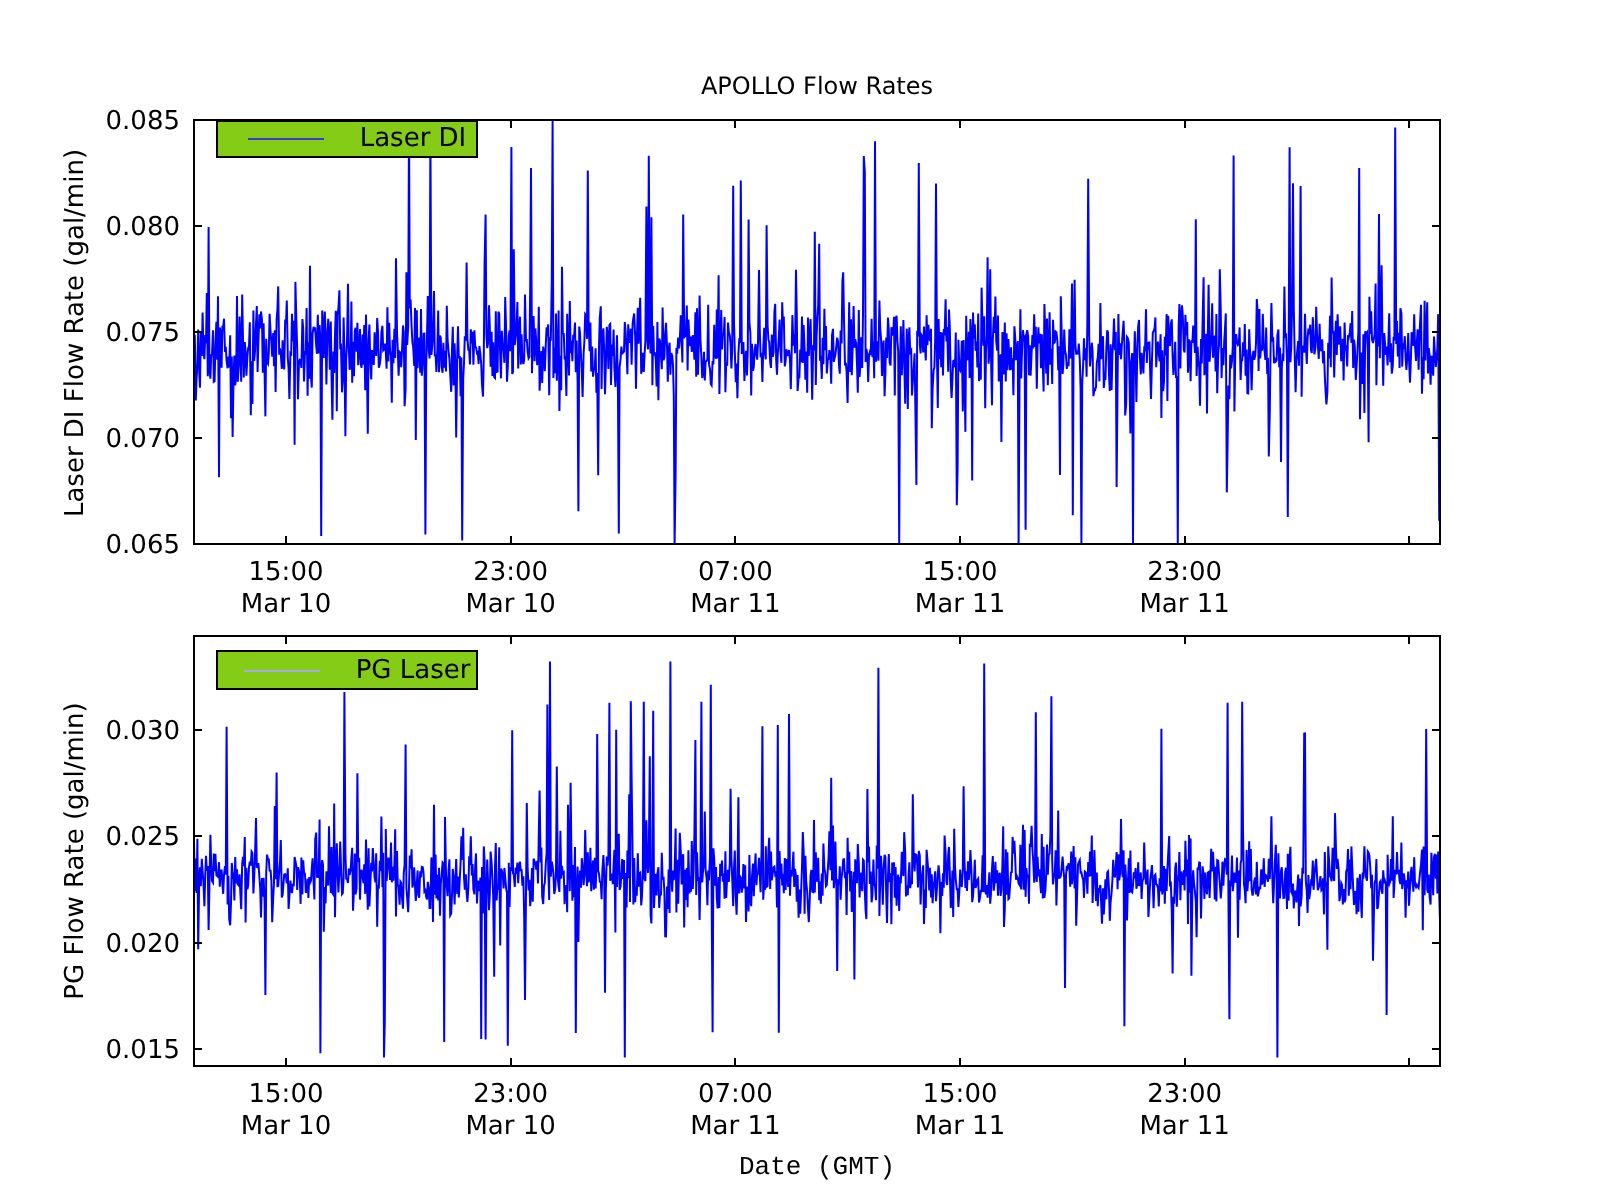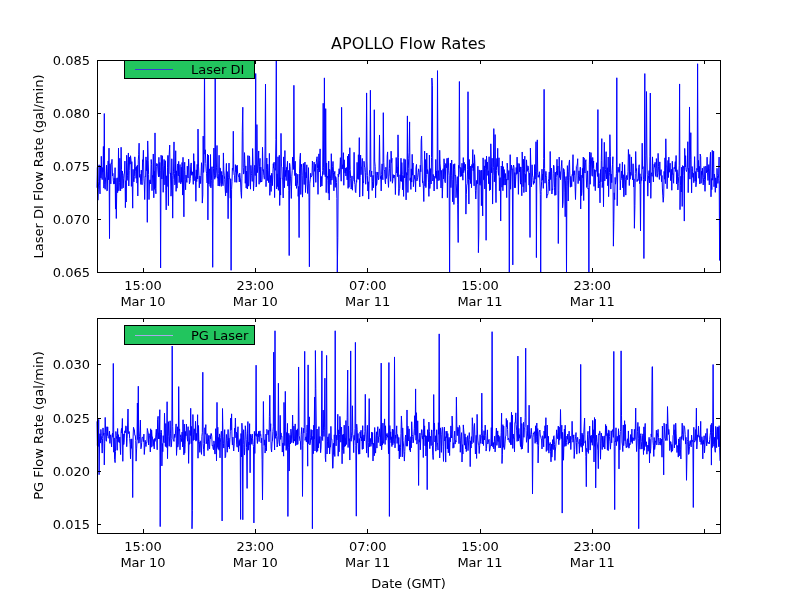--- a/index.html
+++ b/index.html
@@ -4,36 +4,37 @@
 <style>
   html,body{margin:0;padding:0;background:#ffffff;}
   #figure{
     position:relative;width:800px;height:600px;background:#ffffff;overflow:hidden;
     font-family:"DejaVu Sans","Liberation Sans",sans-serif;color:#000;
   }
   #fig-svg{position:absolute;left:0;top:0;width:800px;height:600px;}
   #fig-svg text{font-family:"DejaVu Sans","Liberation Sans",sans-serif;}
   .title{
     position:absolute;left:97px;top:34px;width:623px;text-align:center;
-    font-size:16px;line-height:19px;
+    font-size:12px;line-height:19px;
   }
   .ylabel{
     position:absolute;left:-112px;width:300px;height:17px;text-align:center;
     font-size:13px;line-height:17px;transform:rotate(-90deg);
   }
   .ylabel-top{top:158px;}
   .ylabel-bottom{top:417px;}
   .xlabel{
     position:absolute;left:97px;top:575px;width:623px;text-align:center;
-    font-size:13px;line-height:17px;
+    font-size:13px;line-height:17px;font-family:Liberation Mono, monospace;
   }
   .legend{
-    position:absolute;left:124px;width:129px;height:17px;
-    border:1px solid #000;background:#22c55e;display:flex;align-items:center;
+    position:absolute;left:108px;width:129px;height:17px;
+    border:1px solid #000;background:#84cc16;display:flex;align-items:center;
     font-size:13px;
+    justify-content:center;
   }
   .legend-top{top:60px;}
   .legend-bottom{top:325px;height:18px;}
   .legend-line{display:inline-block;width:38px;height:0;border-top:1px solid;margin-left:10px;}
   .legend-label{margin-left:18px;white-space:nowrap;}
 </style>
 </head>
 <body>
 
 <div id="figure">

